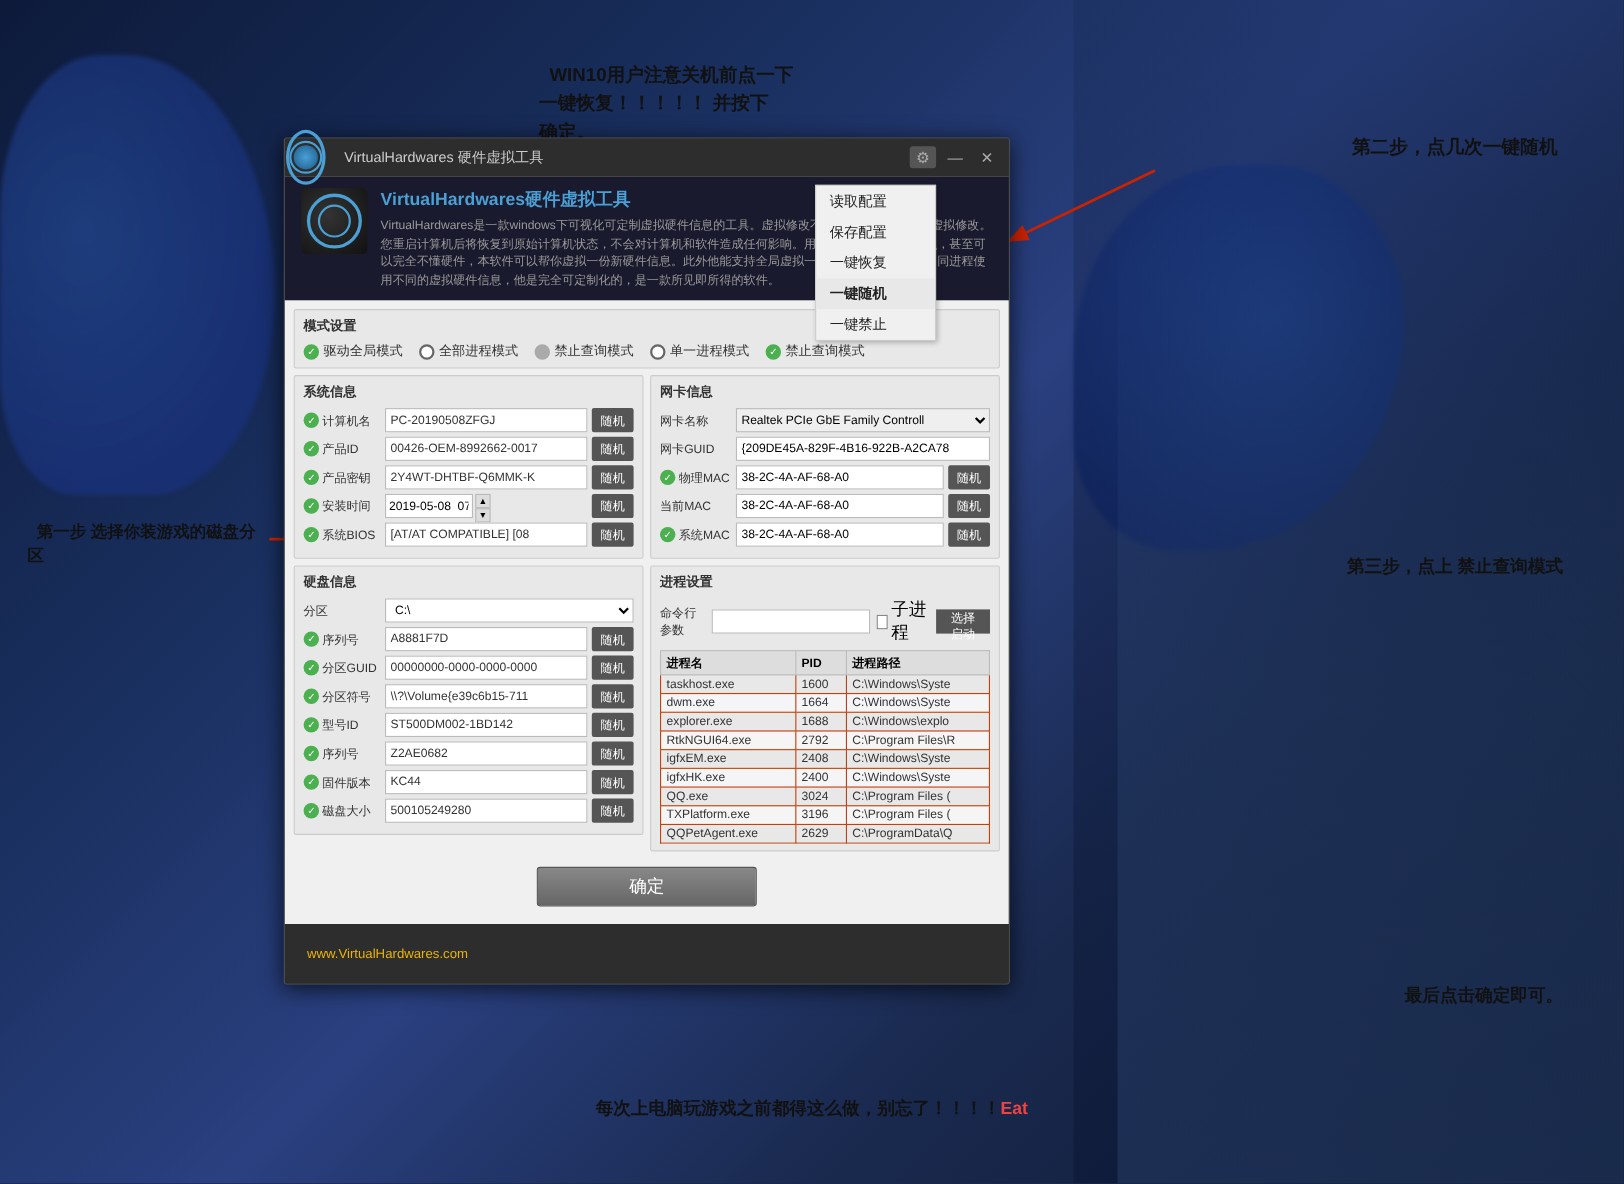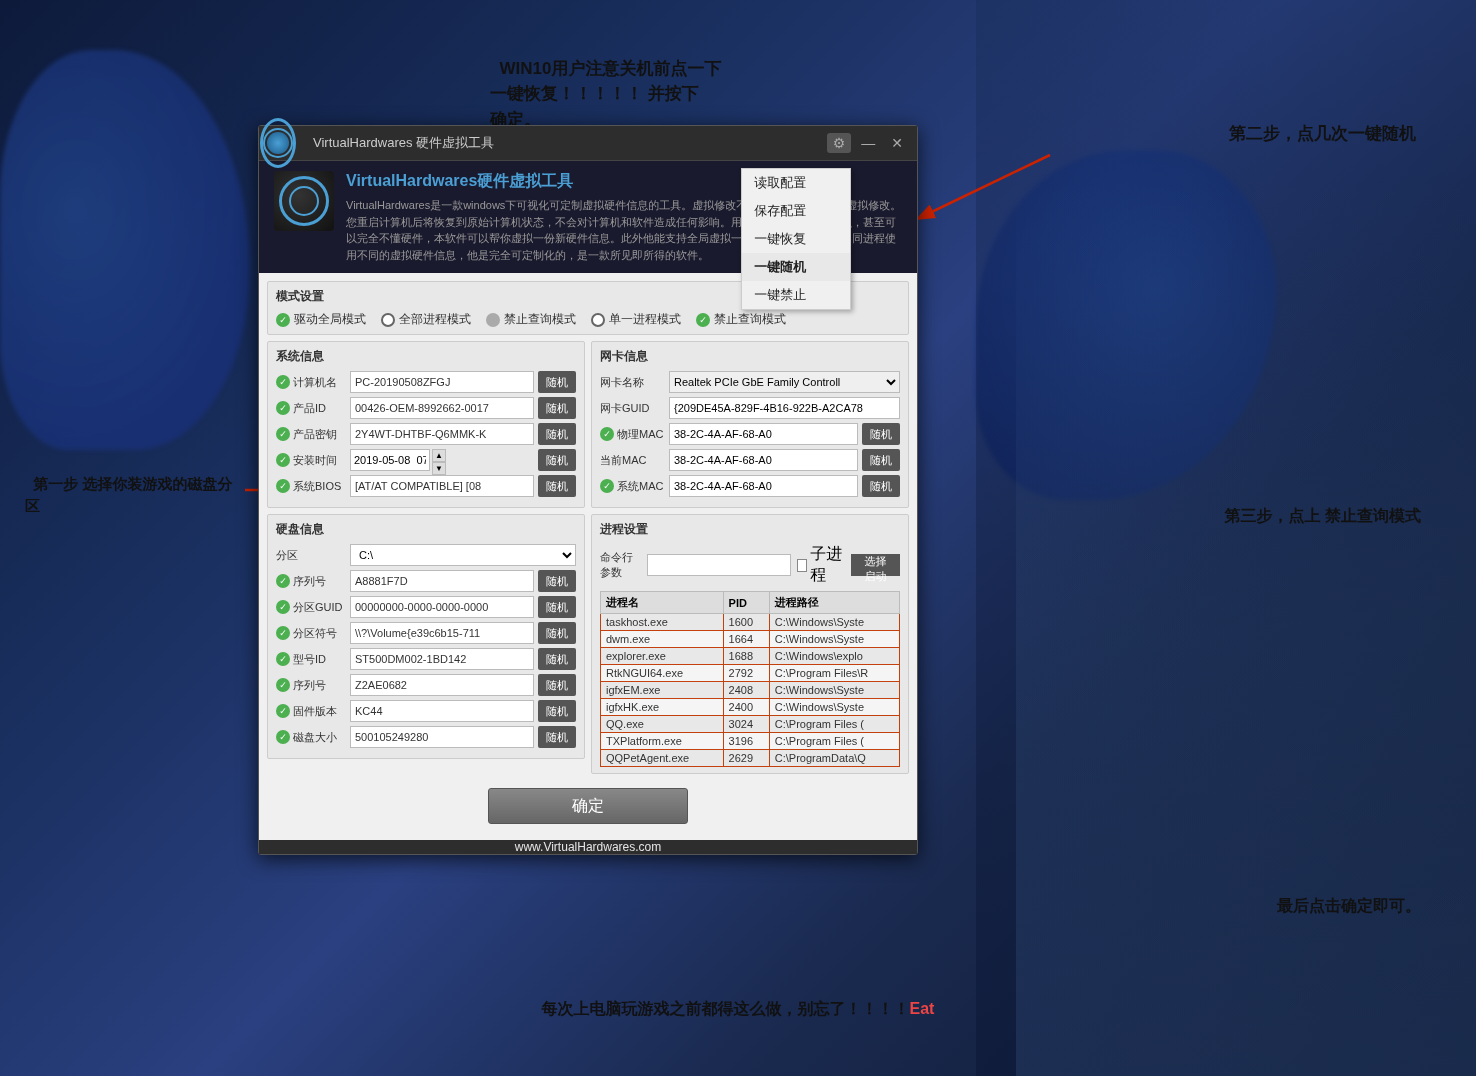--- a/index.html
+++ b/index.html
@@ -280,24 +280,23 @@
       color: white;
       font-size: 16px;
       border: 1px solid #555;
       cursor: pointer;
       border-radius: 3px;
     }
 
     
     .app-footer {
       background: #2d2d2d;
-      text-align: center;
-      padding: 0;
+      padding: 20px;
       font-size: 12px;
-      color: #e5e5e5;
+      color: #eab308;
     }
 
     
     .process-table {
       width: 100%;
       border-collapse: collapse;
       font-size: 11px;
     }
     .process-table th {
       background: #ddd;

